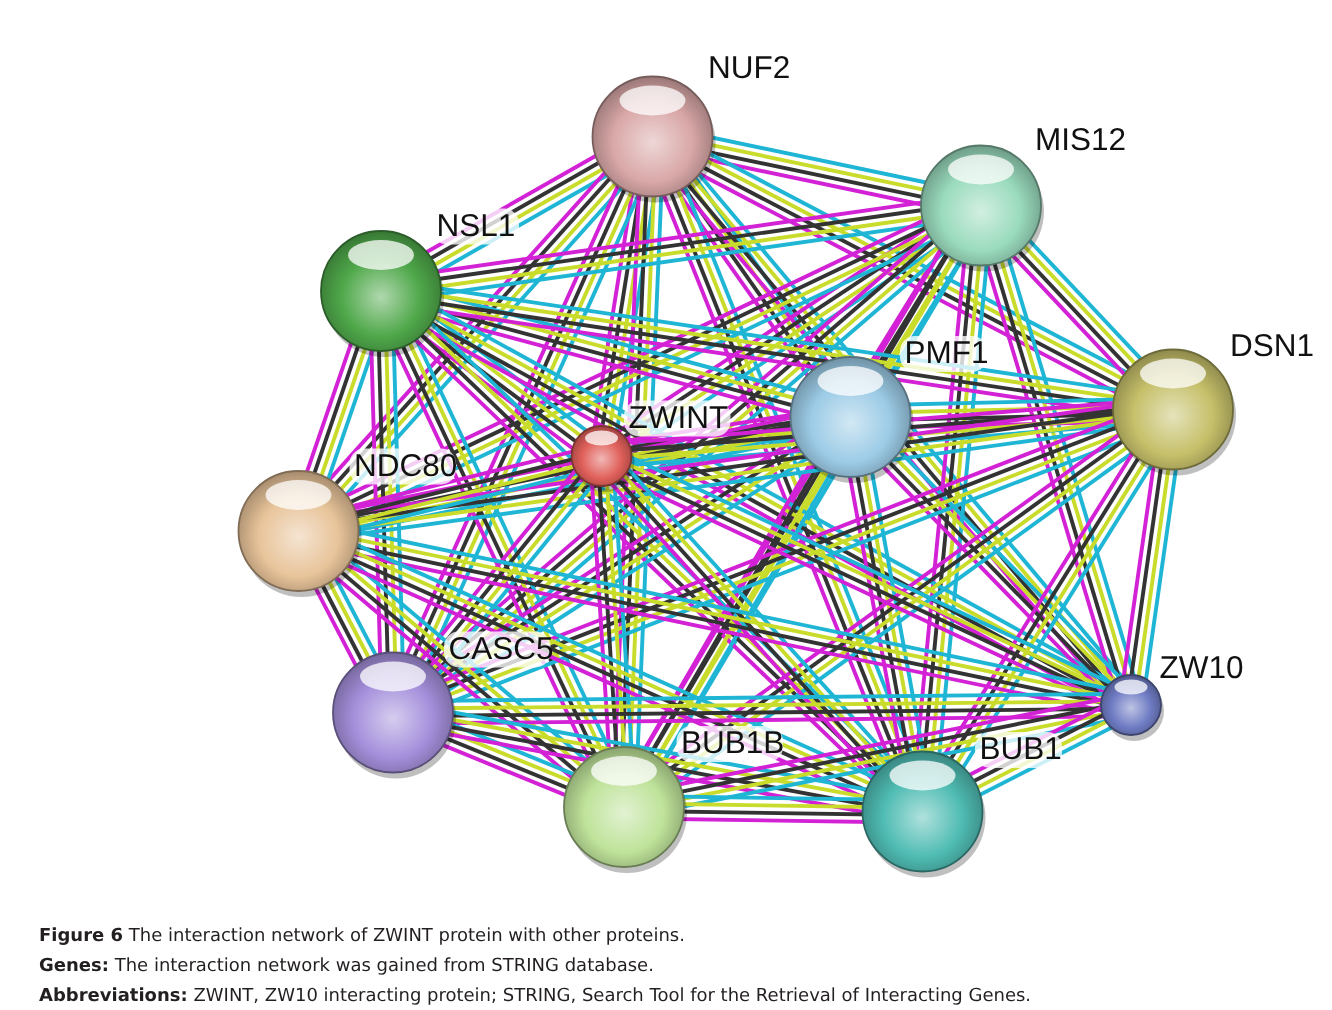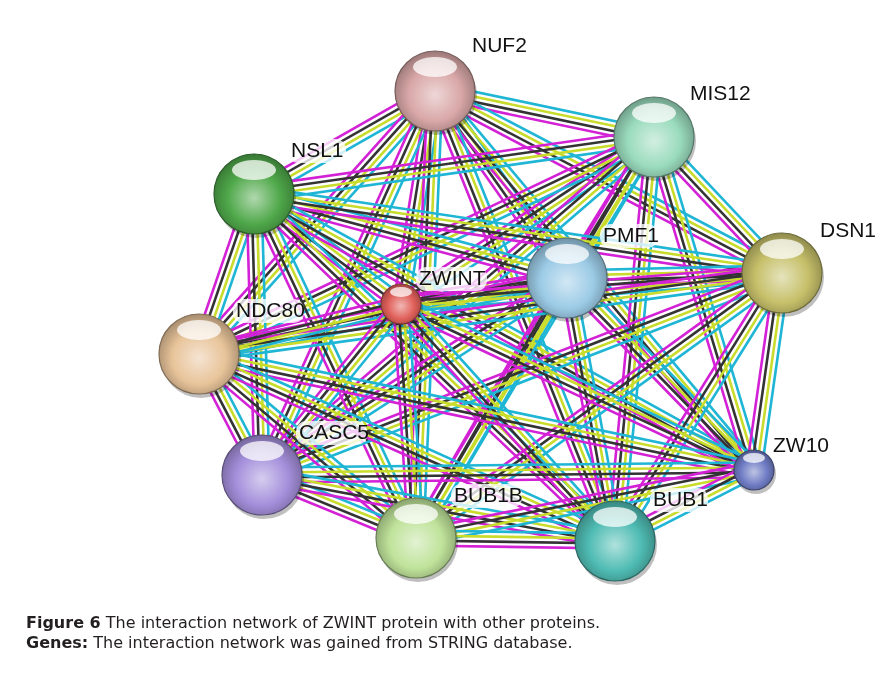--- a/index.html
+++ b/index.html
@@ -1,20 +1,20 @@
 <!DOCTYPE html>
 <html><head>
 <meta charset="utf-8">
 <style>
   html, body { margin: 0; padding: 0; background: #ffffff; }
   body { width: 888px; height: 673px; position: relative; overflow: hidden; font-family: "Liberation Sans", sans-serif; }
   #network { position: absolute; left: 0; top: 0; width: 888px; height: 600px; }
   .node-label { font-family: "Liberation Sans", "DejaVu Sans", sans-serif; font-size: 21px; fill: #111; }
   .label-halo { fill: #ffffff; opacity: 0.78; }
-  #caption { position: absolute; left: 26px; top: 613px; width: 850px; font-family: "DejaVu Sans", sans-serif; font-size: 16px; color: #231f20; line-height: 20px; }
+  #caption { position: absolute; left: 26px; top: 613px; width: 850px; font-family: "DejaVu Sans", sans-serif; font-size: 12px; color: #231f20; line-height: 20px; }
   #caption .bold { font-weight: bold; }
   #caption p { margin: 0; white-space: nowrap; }
 </style>
 </head>
 <body>
 
 <svg id="network" viewBox="0 0 888 600" xmlns="http://www.w3.org/2000/svg">
   <defs id="grad-defs">
       <radialGradient id="grad-0" cx="50%" cy="55%" r="60%">
         <stop offset="0%" stop-color="#eed7d7"></stop>
@@ -511,13 +511,17 @@
 
 <div id="caption">
   <p>
     <span class="bold">Figure 6</span>
     <span>The interaction network of ZWINT protein with other proteins.</span>
   </p>
   <p>
     <span class="bold">Genes:</span>
     <span>The interaction network was gained from STRING database.</span>
   </p>
+  <p>
+    <span class="bold">Abbreviations:</span>
+    <span>ZWINT, ZW10 interacting protein; STRING, Search Tool for the Retrieval of Interacting Genes.</span>
+  </p>
 </div>
 
 </body></html>

